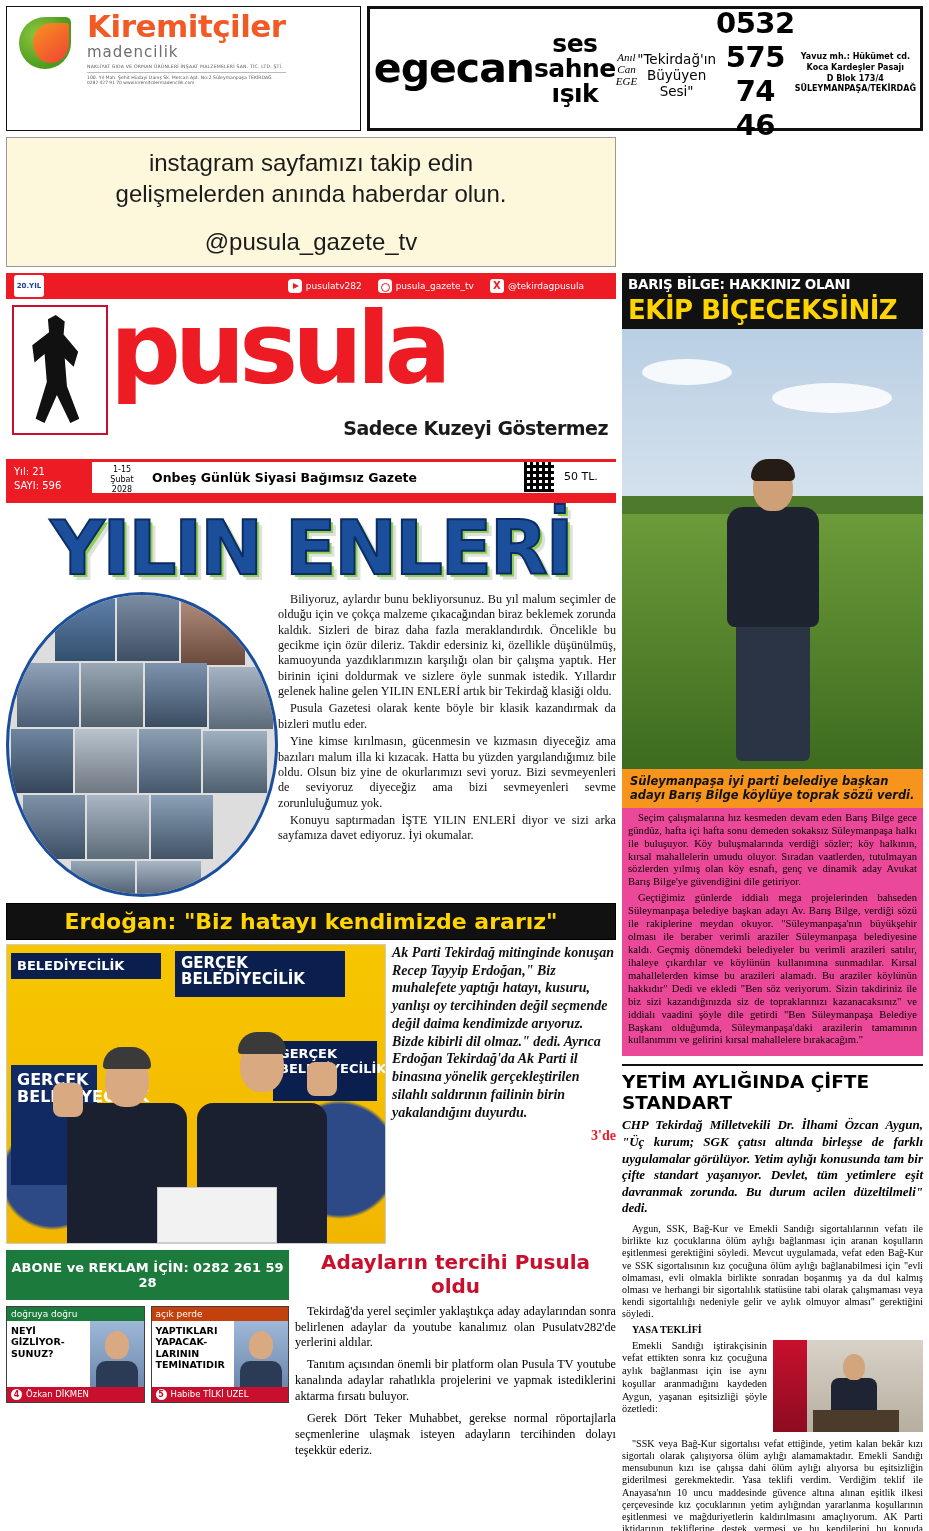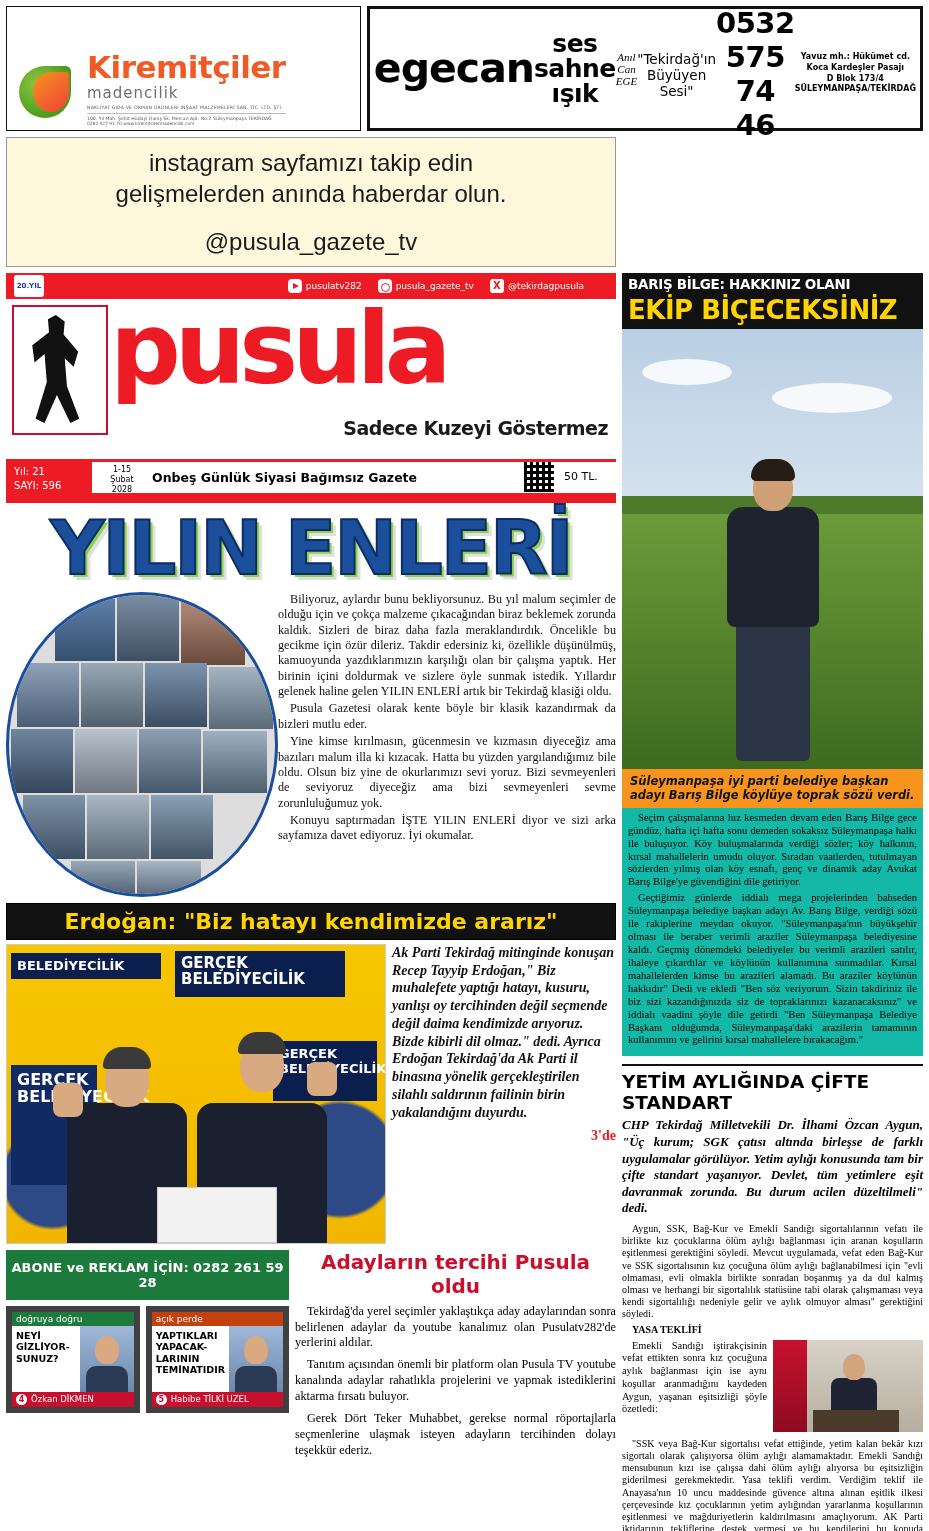--- a/index.html
+++ b/index.html
@@ -13,21 +13,21 @@
     overflow: hidden;
   }
   .page { position: relative; width: 929px; height: 1531px; padding: 6px; }
 
   
   .top-row { display: flex; gap: 6px; height: 125px; }
   .ad-kiremitciler {
     width: 610px; border: 1px solid #111; background: #fff;
     display: flex; align-items: stretch; position: relative; overflow: hidden;
   }
-  .kir-left { width: 385px; display: flex; align-items: flex-end; padding: 4px 6px; }
+  .kir-left { width: 385px; display: flex; align-items: flex-start; padding: 4px 6px; }
   .kir-logo { width: 66px; height: 66px; flex: 0 0 66px; position: relative; }
   .kir-logo .leaf1 {
     position: absolute; left: 6px; top: 6px; width: 52px; height: 52px;
     background: radial-gradient(circle at 35% 35%, #8dc63f 0%, #4b9b1d 70%);
     border-radius: 50% 10% 50% 50%;
   }
   .kir-logo .leaf2 {
     position: absolute; left: 20px; top: 12px; width: 36px; height: 40px;
     background: linear-gradient(140deg,#f7941e,#ef4136);
     border-radius: 50% 8% 50% 50%;
@@ -170,21 +170,21 @@
   .erd-caption { flex: 1; font-family: "Liberation Serif", serif; font-style: italic; font-weight: bold; font-size: 14px;
      line-height: 1.27; color: #111; }
   .erd-page { color: #ed1c24; font-weight: bold; font-style: normal; text-align: right; margin-top: 6px; font-size: 14px;}
 
   
   .bottom-row { display: flex; gap: 6px; margin-top: 6px; }
   .abone-col { width: 283px; }
   .abone-box { background: #1c7a3c; color: #fff; text-align: center;
     font-family: "DejaVu Sans", sans-serif; font-weight: bold; font-size: 13px; padding: 10px 4px; }
   .col-strip { display: flex; gap: 6px; margin-top: 6px; }
-  .col-card { width: 162px; border: 6px solid #404040; }
+  .col-card { width: 162px; border: 1px solid #404040; }
   .col-card .hdr { background:#1c7a3c; color:#fff; font-family:"DejaVu Sans",sans-serif; font-size:9px; padding:2px 4px;}
   .col-card .hdr.blue { background:#c2410c; }
   .col-card .body { display:flex; height: 66px; }
   .col-card .txt { flex:1; font-family:"DejaVu Sans",sans-serif; font-weight:bold; font-size:9.5px; padding:4px; line-height:1.2;}
   .col-card .ph { width: 54px; background: linear-gradient(#9fb8d8,#6d88ad); position:relative;}
   .col-card .ph .h { position:absolute; left:50%; top:10px; transform:translateX(-50%); width:24px; height:28px; background:#d9a982; border-radius:50% 50% 44% 44%;}
   .col-card .ph .b { position:absolute; bottom:0; left:6px; right:6px; height:26px; background:#2b3a55; border-radius:10px 10px 0 0;}
   .col-card .name { background:#c8102e; color:#fff; font-family:"DejaVu Sans",sans-serif; font-size:8.5px; padding:2px 4px; display:flex; align-items:center; gap:4px;}
   .col-card .num { background:#fff; color:#c8102e; width:11px; height:11px; border-radius:50%; font-size:8px; text-align:center; line-height:11px; font-weight:bold;}
   .adaylar { flex: 1; }
@@ -202,21 +202,21 @@
   .rphoto .field { position:absolute; top: 42%; left:0; right:0; bottom:0; background: linear-gradient(#6c9b3a,#3d6b1f);}
   .rphoto .hillrow { position:absolute; top: 38%; left:0; right:0; height: 8%; background:#4e7a2c;}
   .rman { position:absolute; left: 50%; transform: translateX(-50%); bottom: 6px; width: 128px; height: 300px; }
   .rman .head { position:absolute; left: 50%; transform: translateX(-50%); top: 0; width: 40px; height: 48px; background:#cf9f78; border-radius: 50% 50% 44% 44%; }
   .rman .hair { position:absolute; left: 50%; transform: translateX(-50%); top: -4px; width: 44px; height: 22px; background:#241c15; border-radius: 22px 22px 6px 6px; }
   .rman .vest { position:absolute; left: 50%; transform: translateX(-50%); top: 44px; width: 92px; height: 120px; background:#1d2430; border-radius: 16px 16px 8px 8px;}
   .rman .shirt { position:absolute; left: 50%; transform: translateX(-50%); top: 46px; width: 40px; height: 100px; background:#f2f2f2;}
   .rman .pants { position:absolute; left: 50%; transform: translateX(-50%); top: 158px; width: 74px; height: 140px; background:#2b3445; border-radius: 6px;}
   .rcaption { background:#f7941e; color:#111; font-family:"DejaVu Sans",sans-serif; font-weight:bold; font-style: italic;
      font-size: 11.5px; padding: 5px 8px; line-height: 1.25; }
-  .rbody { background:#14b8a6; padding: 4px 6px 6px 6px; font-size: 10.6px; line-height: 1.22; text-align: justify; }
+  .rbody { background:#ec4899; padding: 4px 6px 6px 6px; font-size: 10.6px; line-height: 1.22; text-align: justify; }
   .rbody p { margin: 0 0 3px 0; text-indent: 10px; }
   .yetim-h { font-family:"DejaVu Sans",sans-serif; font-weight:bold; font-size: 18.5px; margin-top: 8px; border-top: 2px solid #111; padding-top: 5px;}
   .yetim-lead { font-family:"Liberation Serif",serif; font-style: italic; font-weight: bold; font-size: 13px; line-height:1.28; margin-top: 4px; text-align: justify;}
   .yetim-body { font-size: 10px; line-height: 1.22; text-align: justify; margin-top: 6px; }
   .yetim-body p { margin: 0 0 3px 0; text-indent: 10px; }
   .yetim-sub { font-weight: bold; }
   .two-col { display: flex; gap: 6px; margin-top: 4px; }
   .two-col .txt { flex: 1; font-size: 10.4px; line-height: 1.22; text-align: justify; }
   .two-col .txt p { margin: 0 0 3px 0; text-indent: 10px; }
   .podium-photo { width: 150px; height: 92px; position: relative; overflow: hidden; background: linear-gradient(#d8d2c8,#b6ae9f); }

